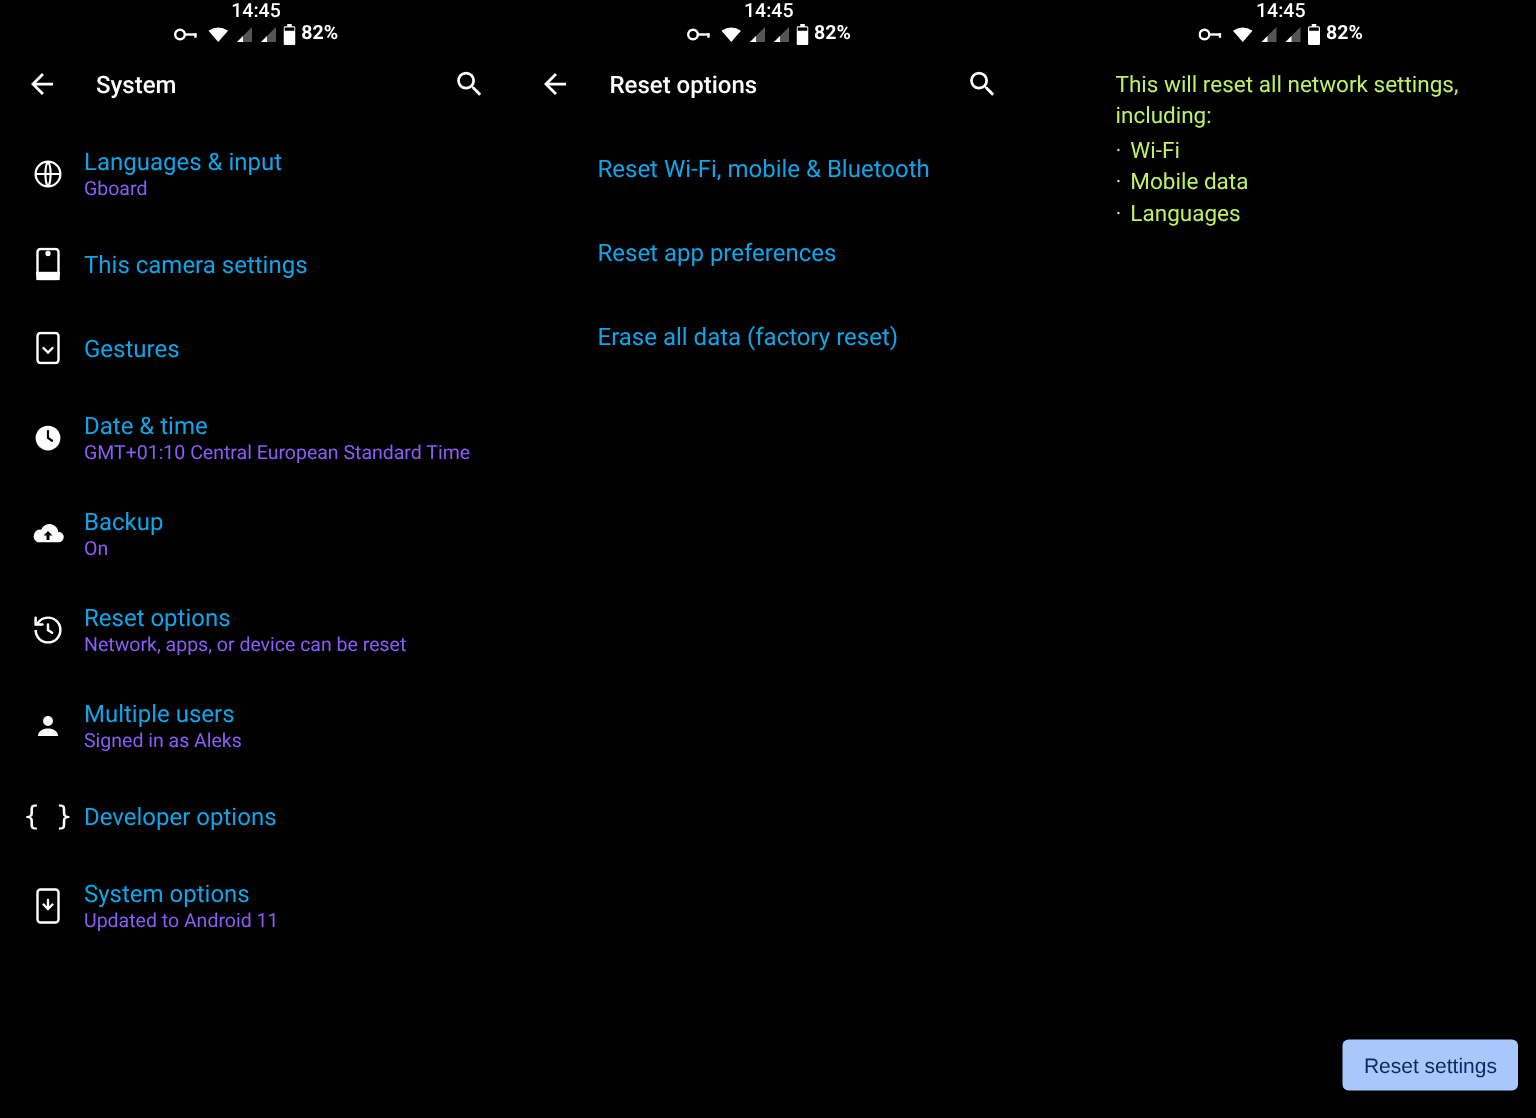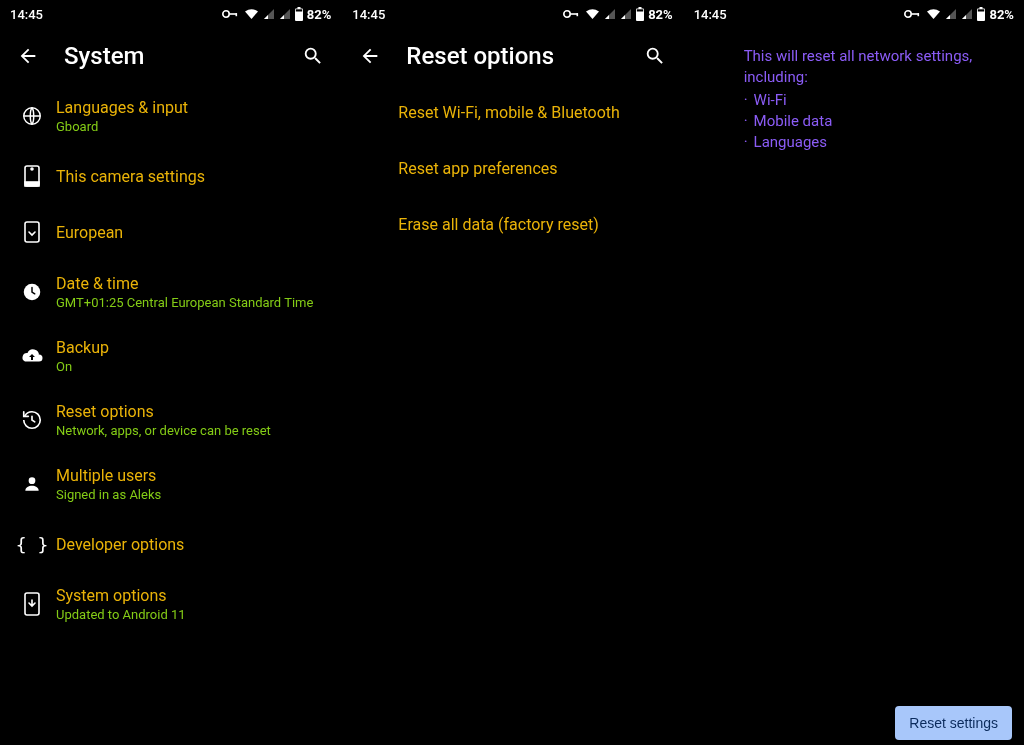--- a/index.html
+++ b/index.html
@@ -24,20 +24,21 @@
 
   
   .status-bar {
     height: 28px;
     display: flex;
     align-items: center;
     justify-content: space-between;
     padding: 0 10px;
     font-size: 13px;
     font-weight: 500;
+    flex-direction: column;
   }
   .status-right {
     display: flex;
     align-items: center;
     gap: 4px;
     font-weight: bold;
   }
   .status-right svg { display: block; }
 
   
@@ -52,21 +53,21 @@
   .app-bar .search-btn {
     width: 40px;
     height: 40px;
     display: flex;
     align-items: center;
     justify-content: center;
     cursor: pointer;
   }
   .app-bar .title {
     flex: 1;
-    font-size: 24px;
+    font-size: 16px;
     font-weight: 500;
     white-space: nowrap;
     overflow: hidden;
     text-overflow: ellipsis;
   }
 
   
   .list {
     flex: 1;
     overflow: hidden;
@@ -86,52 +87,52 @@
     flex: none;
   }
   .list-text {
     flex: 1;
     display: flex;
     flex-direction: column;
     gap: 2px;
   }
   .list-title {
     font-size: 16px;
-    color: #eab308;
+    color: #0ea5e9;
   }
   .list-sub {
     font-size: 13px;
-    color: #84cc16;
+    color: #8b5cf6;
   }
 
   
   .list-item.noicon { padding-left: 16px; }
   .list-item.noicon .list-text { padding-left: 40px; }
 
   
   .detail-body {
     padding: 18px 16px 16px 60px;
     font-size: 15px;
-    color: #8b5cf6;
+    color: #bef264;
     line-height: 1.4;
   }
   .detail-body ul {
     list-style: none;
     margin-top: 2px;
   }
   .detail-body ul li::before {
     content: "·";
     margin-right: 6px;
   }
 
   
   .reset-btn {
     position: absolute;
     right: 12px;
-    bottom: 5px;
+    bottom: 18px;
     background: #a8c7fa;
     color: #0b2b5c;
     font-size: 14px;
     font-weight: 500;
     padding: 9px 14px;
     border-radius: 4px;
     cursor: pointer;
     border: none;
   }
 </style>
@@ -209,34 +210,34 @@
     </div>
 
     <div class="list-item">
       <div class="list-icon">
         <svg width="20" height="22" viewBox="0 0 20 22" fill="none" stroke="#fff" stroke-width="1.6">
             <rect x="3" y="1" width="14" height="20" rx="2"></rect>
             <path d="M7 11l3 3 3-3" stroke-linecap="round"></path>
           </svg>
       </div>
       <div class="list-text">
-        <div class="list-title">European</div>
+        <div class="list-title">Gestures</div>
       </div>
     </div>
 
     <div class="list-item">
       <div class="list-icon">
         <svg width="22" height="22" viewBox="0 0 24 24" fill="#fff">
             <circle cx="12" cy="12" r="9"></circle>
             <path d="M12 7v5l3 2" stroke="#000" stroke-width="1.6" fill="none" stroke-linecap="round"></path>
           </svg>
       </div>
       <div class="list-text">
         <div class="list-title">Date &amp; time</div>
-        <div class="list-sub">GMT+01:25 Central European Standard Time</div>
+        <div class="list-sub">GMT+01:10 Central European Standard Time</div>
       </div>
     </div>
 
     <div class="list-item">
       <div class="list-icon">
         <svg width="24" height="18" viewBox="0 0 24 18" fill="#fff">
             <path d="M19 8.5A6 6 0 007.5 6 4.5 4.5 0 005 14.5h14a3.5 3.5 0 000-7z"></path>
             <path d="M12 7l-3 3h2v3h2v-3h2z" fill="#000"></path>
           </svg>
       </div>

